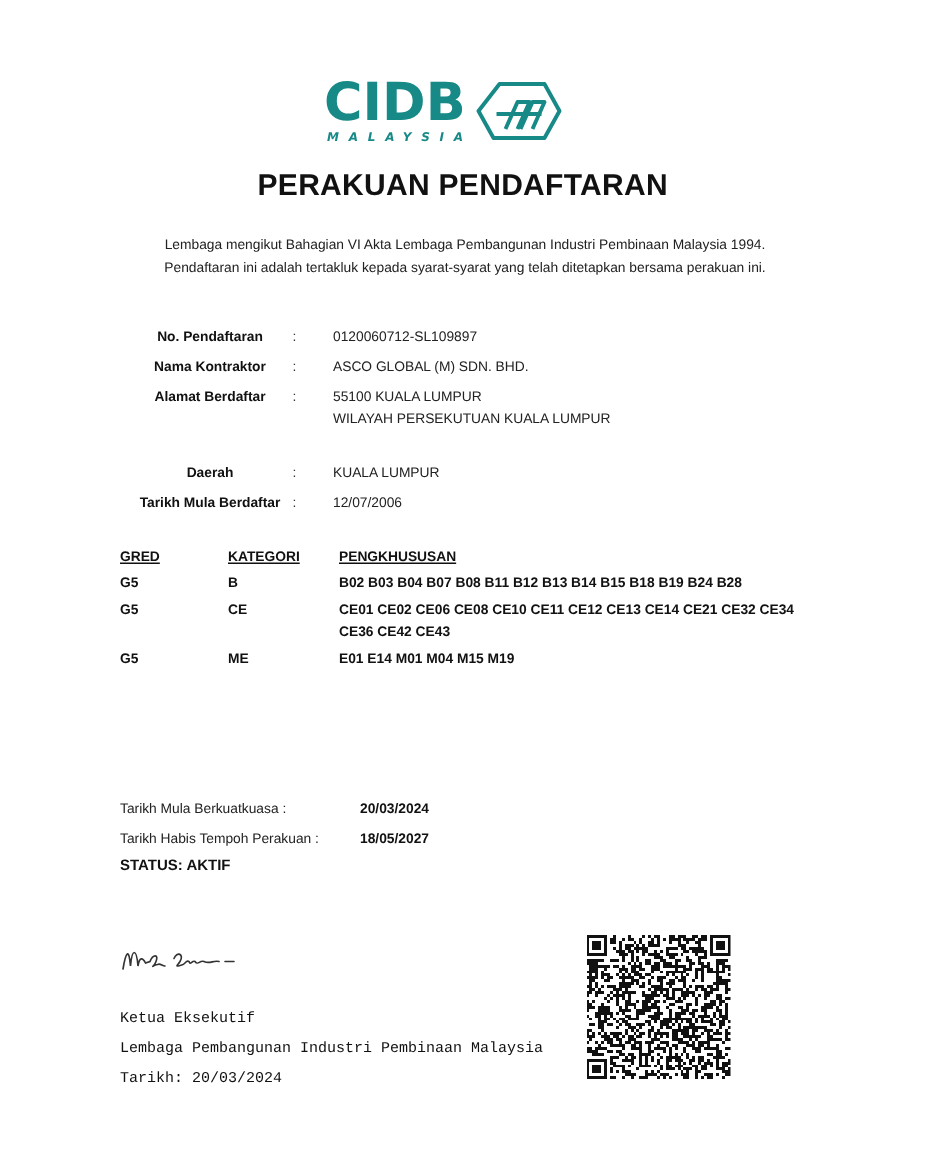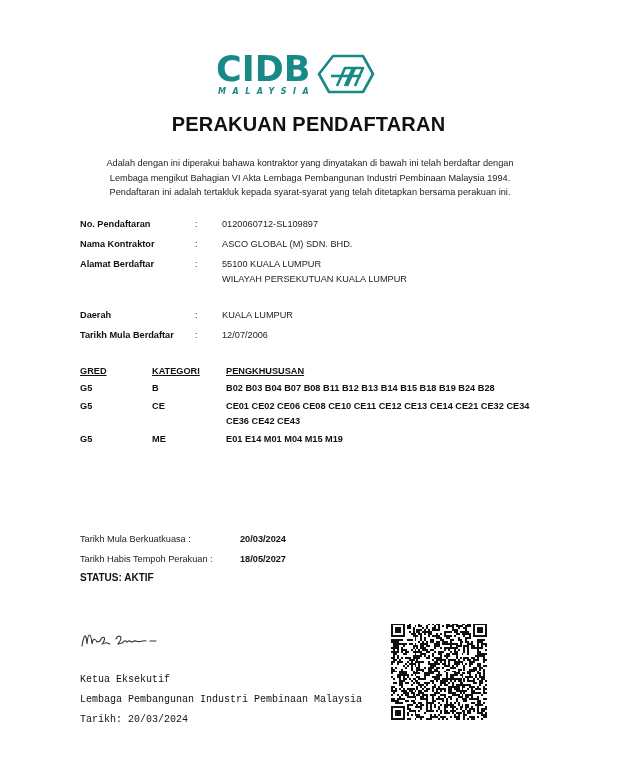--- a/index.html
+++ b/index.html
@@ -9,21 +9,21 @@
     .logo { position: absolute; left: 216px; top: 50px; width: 160px; height: 52px; }
     .logo-text { position: absolute; left: 0; top: 0; font-family: "DejaVu Sans", sans-serif; font-weight: bold; font-size: 35px; letter-spacing: 0px; color: #178a87; line-height: 38px; }
     .logo-sub { position: absolute; left: 2px; top: 37px; font-family: "DejaVu Sans", sans-serif; font-weight: bold; font-size: 8px; letter-spacing: 6.5px; color: #178a87; font-style: italic; }
     .logo-mark { position: absolute; left: 101px; top: 4px; width: 58px; height: 40px; }
 
     .title { position: absolute; left: 0; width: 617px; top: 113px; text-align: center; font-weight: bold; font-size: 20px; letter-spacing: 0.2px; color: #111; }
 
     .intro { position: absolute; left: 80px; width: 460px; top: 156px; text-align: center; font-size: 9.2px; line-height: 14.5px; color: #222; }
 
     .field { position: absolute; left: 80px; font-size: 9.2px; line-height: 14.5px; }
-    .field .lbl { position: absolute; left: 0; width: 120px; font-weight: bold; color: #111; white-space: nowrap; }
+    .field .lbl { position: absolute; left: 0; width: 120px; font-weight: bold; color: #111; white-space: nowrap; text-align: center; }
     .field .colon { position: absolute; left: 115px; color: #333; }
     .field .val { position: absolute; left: 142px; width: 320px; color: #222; white-space: nowrap; }
 
     .grade-table { position: absolute; left: 80px; top: 364px; font-size: 9.2px; line-height: 14.5px; font-weight: bold; color: #111; }
     .grade-row { position: absolute; left: 0; white-space: nowrap; }
     .grade-row .g { position: absolute; left: 0; }
     .grade-row .k { position: absolute; left: 72px; }
     .grade-row .p { position: absolute; left: 146px; width: 320px; white-space: normal; }
     .hdr { text-decoration: underline; }
 
@@ -50,21 +50,20 @@
       <polyline points="20,32 28,14 36,14 28,32"></polyline>
       <polyline points="30,32 38,14 46,14 38,32"></polyline>
       <polyline points="14,22 44,22"></polyline>
     </g>
   </svg>
 </div>
 
 <div class="title">PERAKUAN PENDAFTARAN</div>
 
 <div class="intro">
-  <div>Adalah dengan ini diperakui bahawa kontraktor yang dinyatakan di bawah ini telah berdaftar dengan</div>
   <div>Lembaga mengikut Bahagian VI Akta Lembaga Pembangunan Industri Pembinaan Malaysia 1994.</div>
   <div>Pendaftaran ini adalah tertakluk kepada syarat-syarat yang telah ditetapkan bersama perakuan ini.</div>
 </div>
 
 <div class="field" style="top:217px;">
   <span class="lbl">No. Pendaftaran</span>
   <span class="colon">:</span>
   <span class="val">0120060712-SL109897</span>
 </div>
 

